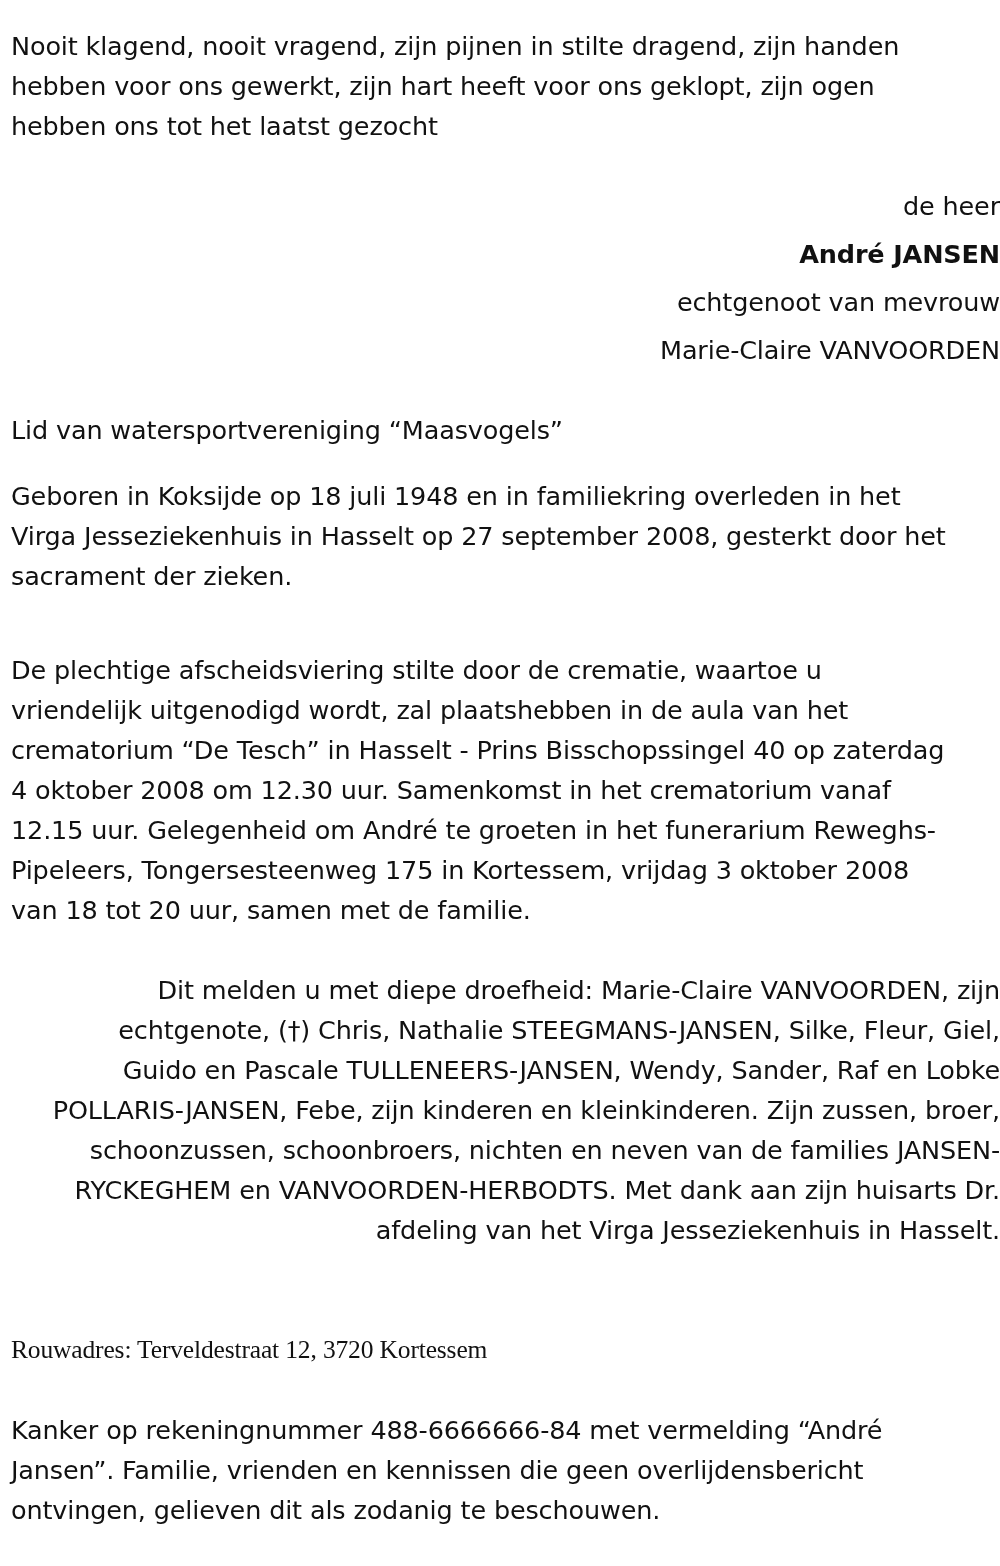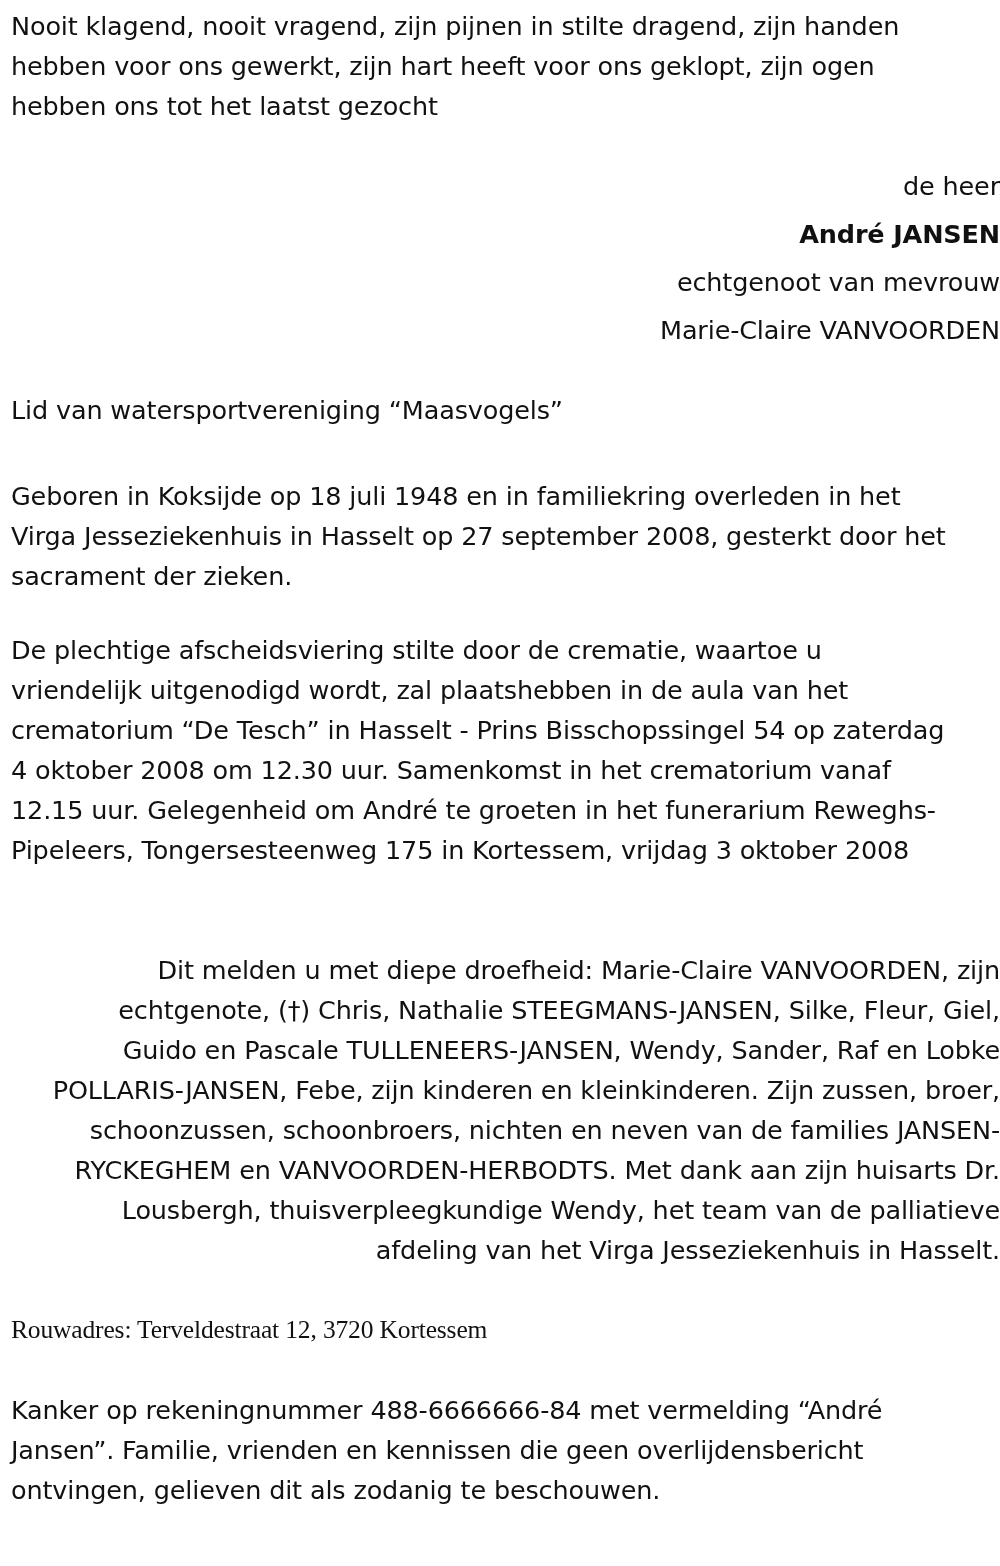--- a/index.html
+++ b/index.html
@@ -2,21 +2,21 @@
 <html><head>
   <meta charset="utf-8">
   <style>
     html, body { margin: 0; padding: 0; background: #ffffff; }
     body {
       width: 1000px; height: 1566px; overflow: hidden;
       font-family: "DejaVu Sans", sans-serif;
       color: #111111;
     }
     .doc { position: relative; width: 1000px; height: 1566px; }
-    .para { position: absolute; left: 11px; right: 0; }
+    .para { position: absolute; left: 11px; right: 0; margin-top: 20px; }
     .line {
       display: block; white-space: nowrap;
       font-size: 25.5px; line-height: 40px; height: 40px;
       letter-spacing: -0.15px;
     }
     .name-line { line-height: 48px; height: 48px; text-align: right; }
     .bold { font-weight: bold; }
   </style>
 </head>
 <body>
@@ -33,43 +33,43 @@
     <span class="line name-line">de heer</span>
     <span class="line name-line bold">André JANSEN</span>
     <span class="line name-line">echtgenoot van mevrouw</span>
     <span class="line name-line">Marie-Claire VANVOORDEN</span>
   </div>
 
   <div class="para" style="top:390px;">
     <span class="line">Lid van watersportvereniging “Maasvogels”</span>
   </div>
 
-  <div class="para" style="top:476px;">
+  <div class="para" style="top:456px;">
     <span class="line">Geboren in Koksijde op 18 juli 1948 en in familiekring overleden in het</span>
     <span class="line">Virga Jesseziekenhuis in Hasselt op 27 september 2008, gesterkt door het</span>
     <span class="line">sacrament der zieken.</span>
   </div>
 
   <div class="para" style="top:630px;">
     <span class="line">De plechtige afscheidsviering stilte door de crematie, waartoe u</span>
     <span class="line">vriendelijk uitgenodigd wordt, zal plaatshebben in de aula van het</span>
-    <span class="line">crematorium “De Tesch” in Hasselt - Prins Bisschopssingel 54 op zaterdag</span>
+    <span class="line">crematorium “De Tesch” in Hasselt - Prins Bisschopssingel 40 op zaterdag</span>
     <span class="line">4 oktober 2008 om 12.30 uur. Samenkomst in het crematorium vanaf</span>
     <span class="line">12.15 uur. Gelegenheid om André te groeten in het funerarium Reweghs-</span>
     <span class="line">Pipeleers, Tongersesteenweg 175 in Kortessem, vrijdag 3 oktober 2008</span>
+    <span class="line">van 18 tot 20 uur, samen met de familie.</span>
   </div>
 
   <div class="para" style="top:950px;text-align:right;">
     <span class="line">Dit melden u met diepe droefheid: Marie-Claire VANVOORDEN, zijn</span>
     <span class="line">echtgenote, (†) Chris, Nathalie STEEGMANS-JANSEN, Silke, Fleur, Giel,</span>
     <span class="line">Guido en Pascale TULLENEERS-JANSEN, Wendy, Sander, Raf en Lobke</span>
     <span class="line">POLLARIS-JANSEN, Febe, zijn kinderen en kleinkinderen. Zijn zussen, broer,</span>
     <span class="line">schoonzussen, schoonbroers, nichten en neven van de families JANSEN-</span>
     <span class="line">RYCKEGHEM en VANVOORDEN-HERBODTS. Met dank aan zijn huisarts Dr.</span>
-    <span class="line">Lousbergh, thuisverpleegkundige Wendy, het team van de palliatieve</span>
     <span class="line">afdeling van het Virga Jesseziekenhuis in Hasselt.</span>
   </div>
 
   <div class="para" style="top:1310px;font-family:Liberation Serif, serif;">
     <span class="line">Rouwadres: Terveldestraat 12, 3720 Kortessem</span>
   </div>
 
   <div class="para" style="top:1390px;">
     <span class="line">Kanker op rekeningnummer 488-6666666-84 met vermelding “André</span>
     <span class="line">Jansen”. Familie, vrienden en kennissen die geen overlijdensbericht</span>

